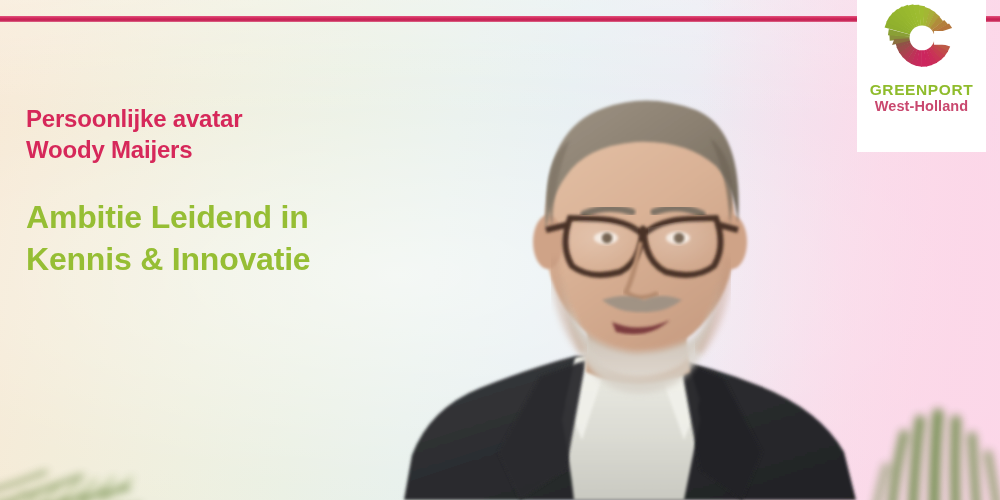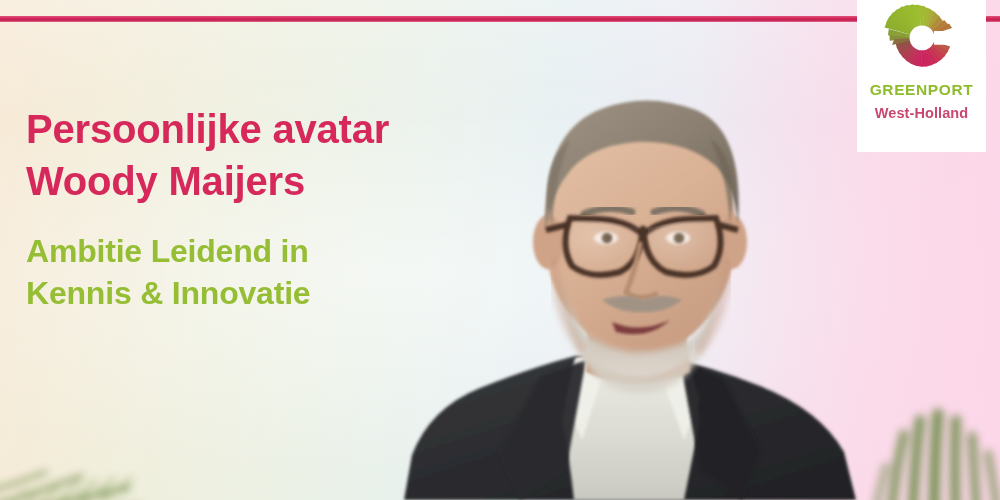--- a/index.html
+++ b/index.html
@@ -75,29 +75,29 @@
   
   .person { position:absolute; left:0; top:0; width:1000px; height:500px; }
 
   
   .text-block {
     position:absolute;
     left:26px; top:103px;
     width:420px;
   }
   .headline {
-    font-size:40px;
+    font-size:24px;
     font-weight:700;
     line-height:1.30;
     letter-spacing:-0.2px;
     color:#D6285A;
     white-space:pre-line;
   }
   .subhead {
-    margin-top:24px;
+    margin-top:32px;
     font-size:32px;
     font-weight:700;
     line-height:1.30;
     letter-spacing:-0.2px;
     color:#96BE34;
     white-space:pre-line;
   }
 
   
   .logo-card {
@@ -113,21 +113,21 @@
   .logo-mark { width:86px; height:74px; display:block; }
   .logo-word {
     margin-top:8px;
     font-size:15.5px;
     font-weight:700;
     letter-spacing:0.6px;
     color:#8FBC2C;
     line-height:1;
   }
   .logo-sub {
-    margin-top:8px;
+    margin-top:1px;
     font-size:14.5px;
     font-weight:600;
     letter-spacing:0.1px;
     color:#C9486F;
     line-height:1;
   }
 </style>
 </head>
 <body>
 

